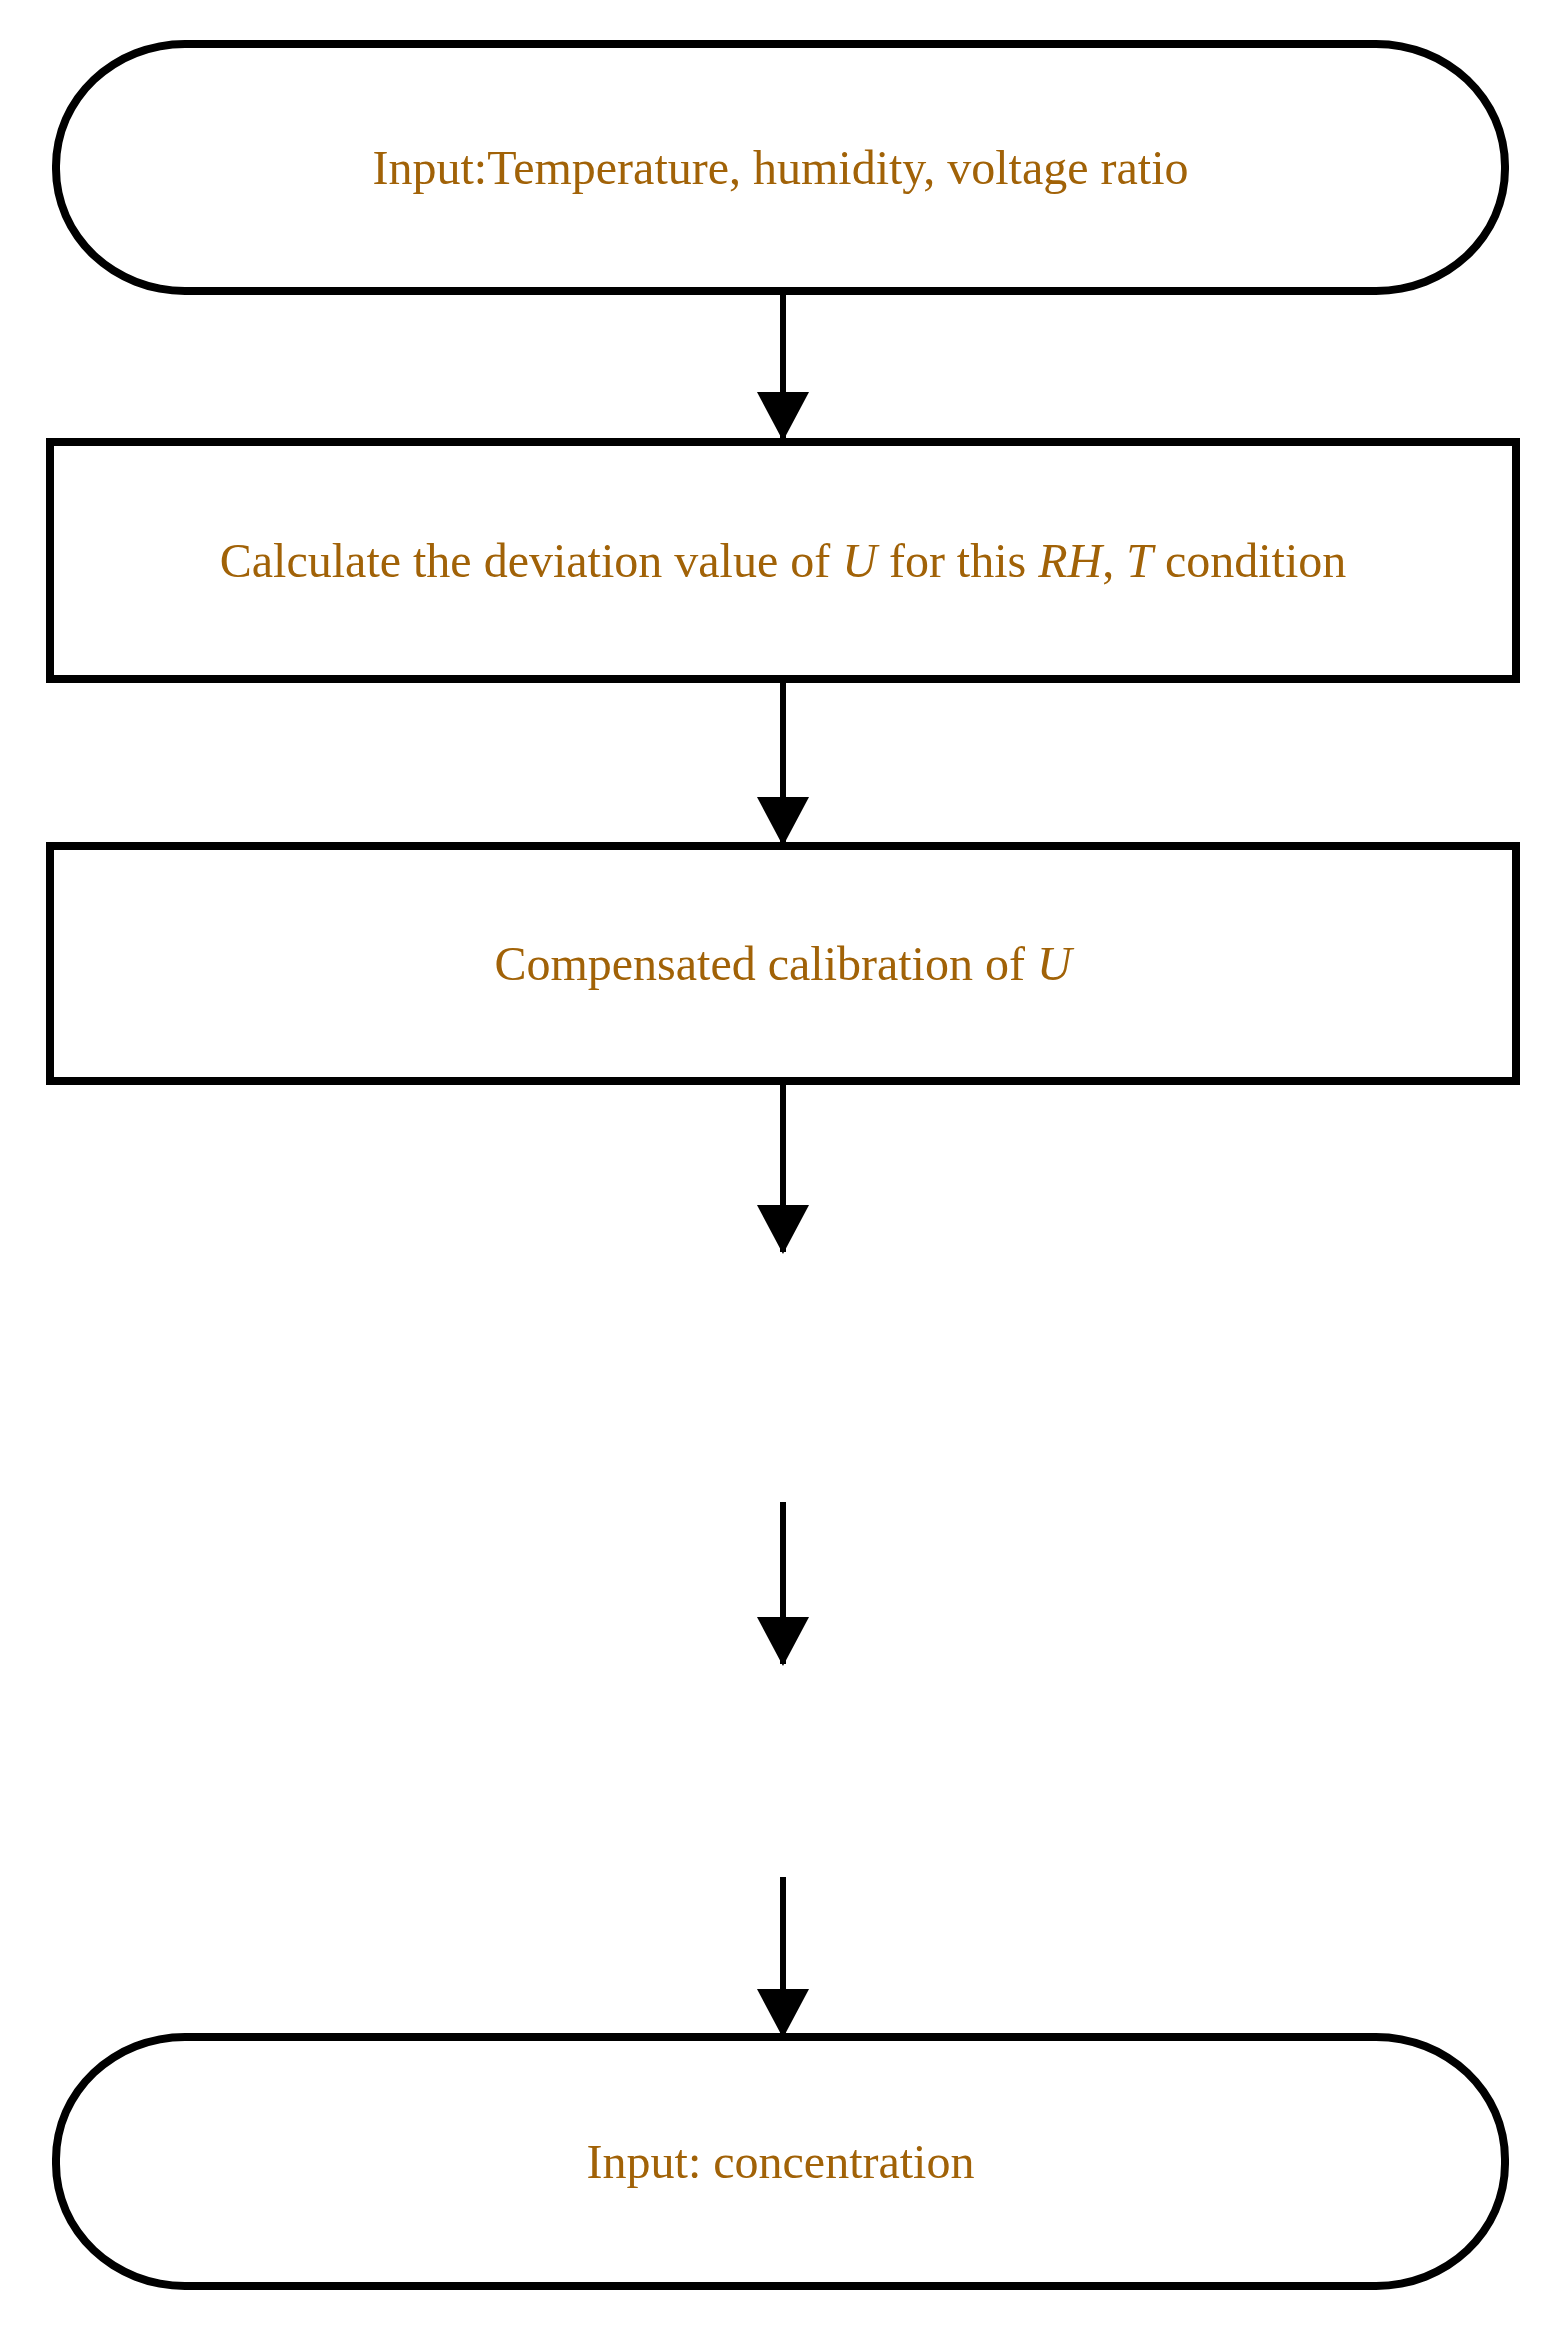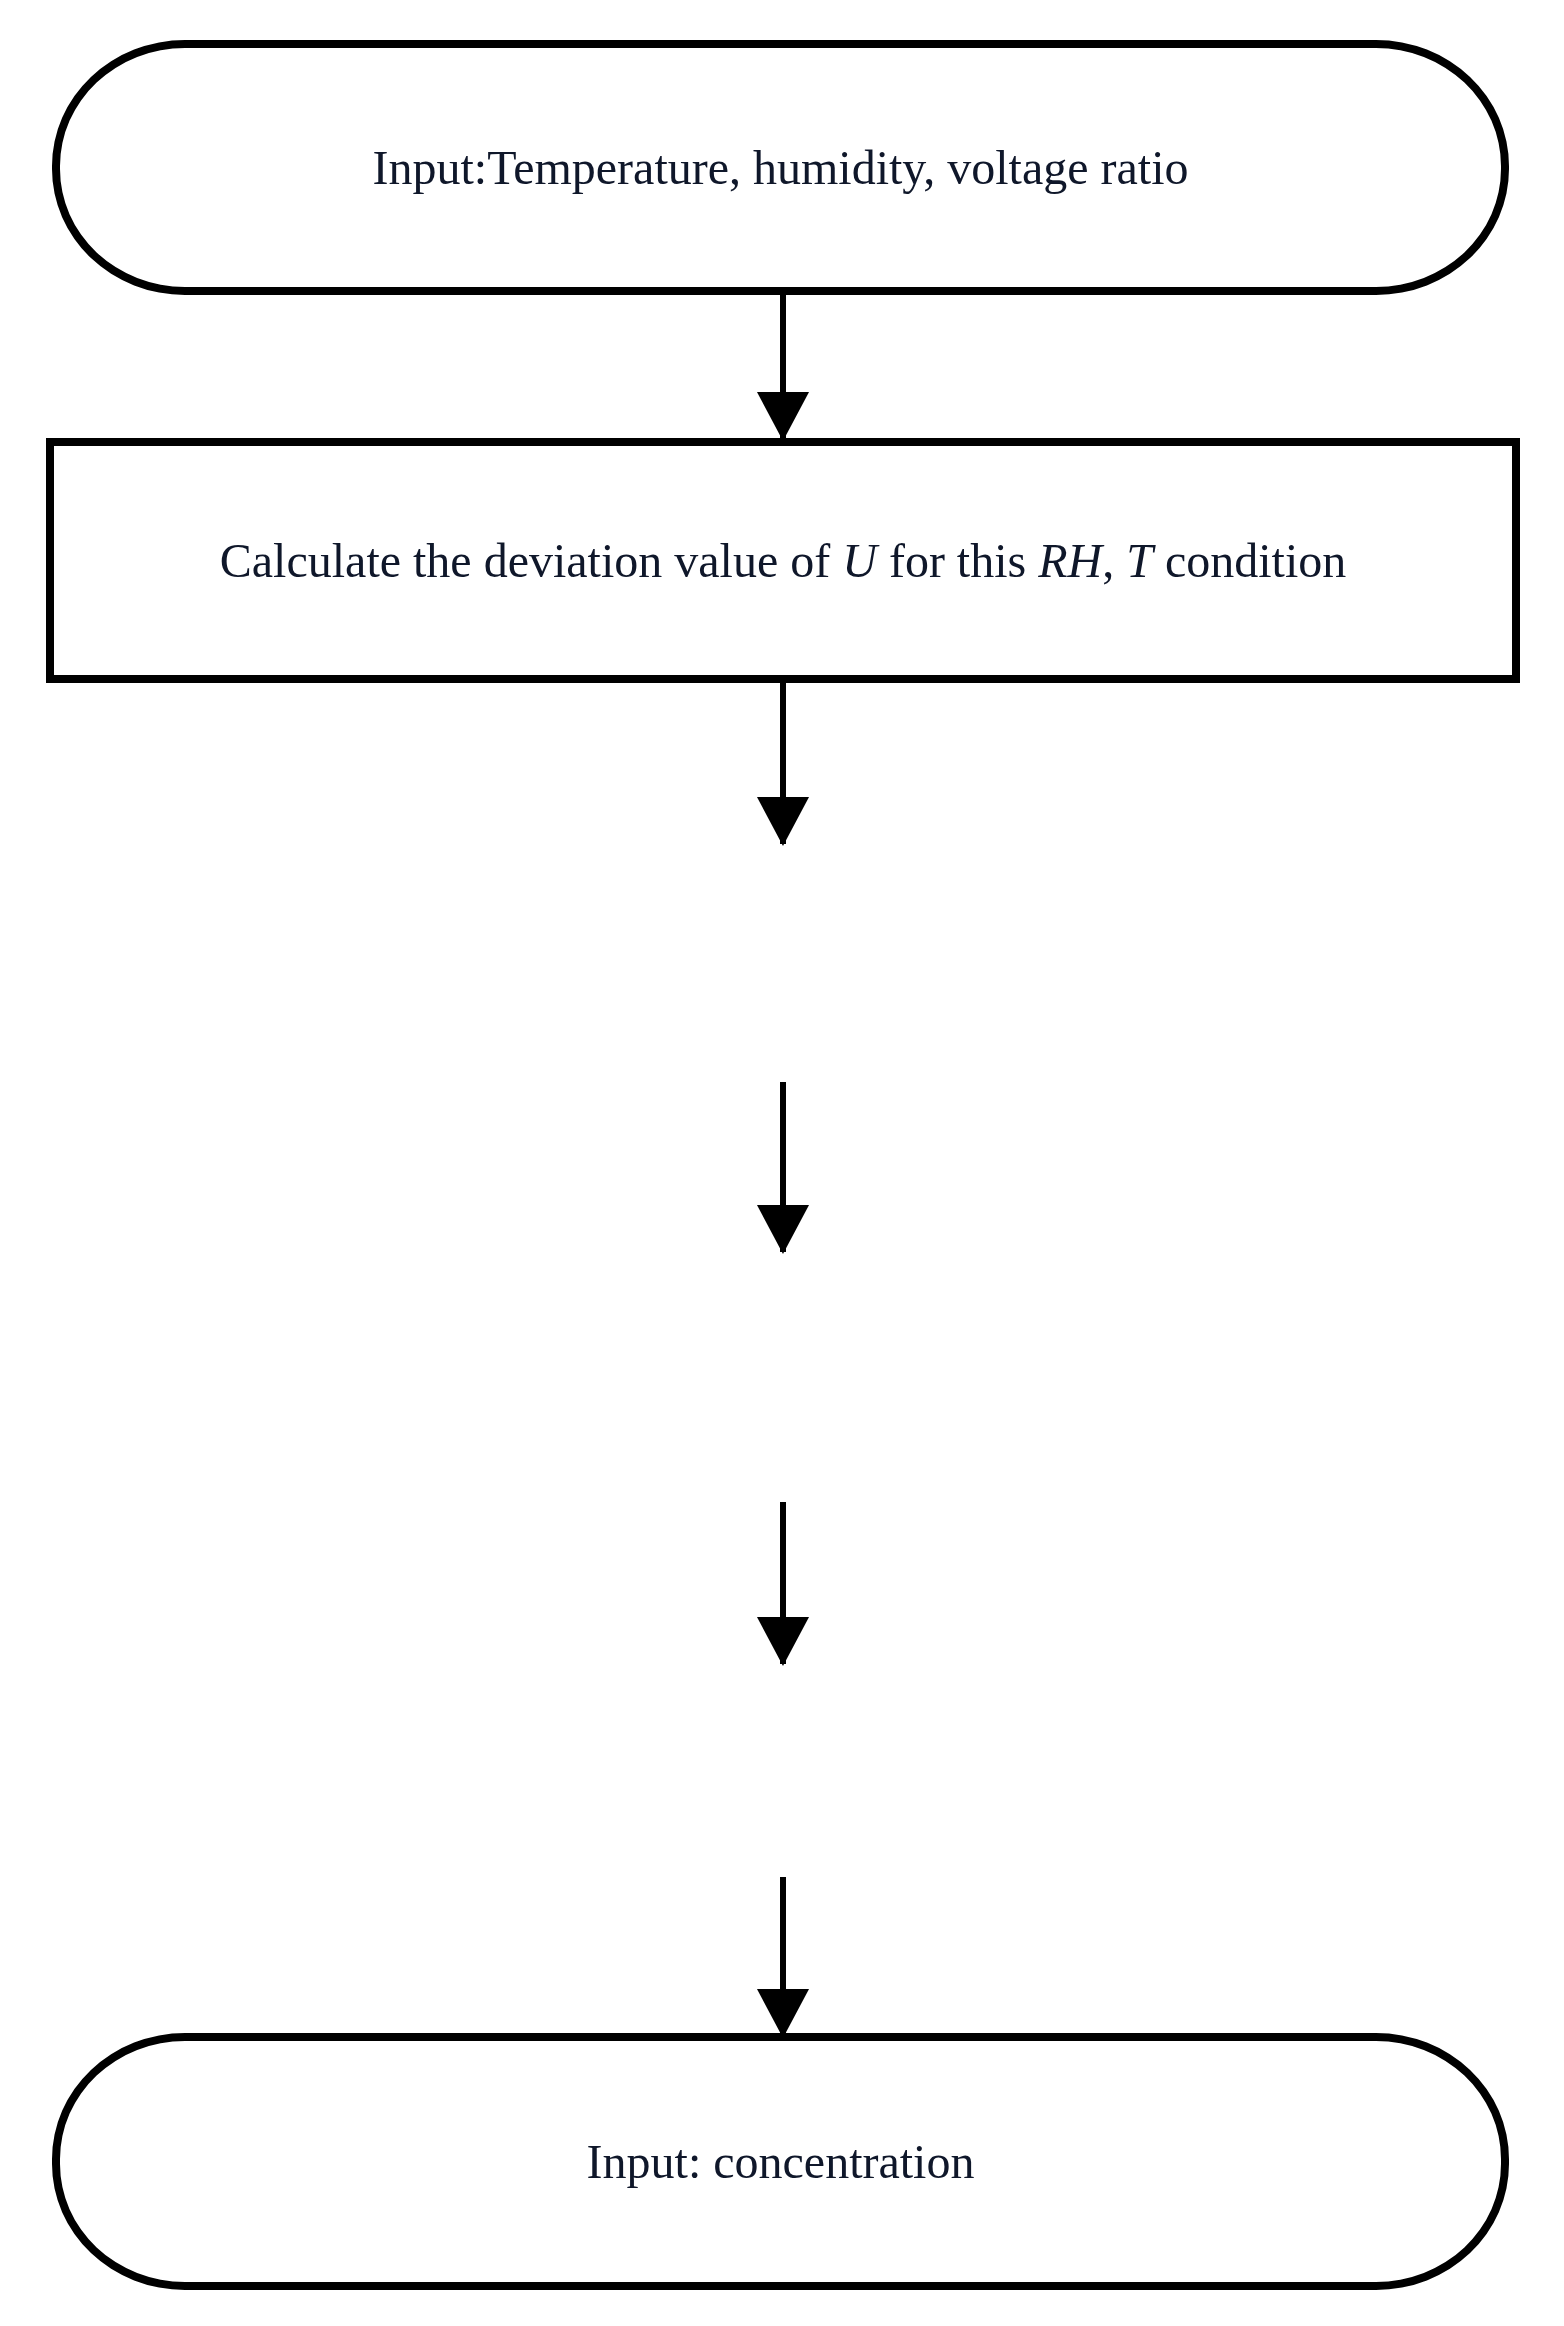--- a/index.html
+++ b/index.html
@@ -6,21 +6,21 @@
     margin: 0;
     padding: 0;
     background: #ffffff;
   }
   #canvas {
     position: relative;
     width: 1510px;
     height: 2326px;
     background: #ffffff;
     font-family: "Liberation Serif", "DejaVu Serif", serif;
-    color: #0f172a;
+    color: #a16207;
   }
   .node {
     position: absolute;
     background: #ffffff;
     border: 8.6px solid #000000;
     box-sizing: border-box;
     display: flex;
     align-items: center;
     justify-content: center;
     text-align: center;
@@ -82,20 +82,23 @@
   </div>
 
   <div id="node-step1" class="node process">
     <span><span>Calculate the deviation value of </span><span class="italic">U</span><span> for this </span><span class="italic">RH</span><span>, </span><span class="italic">T</span><span> condition</span></span>
   </div>
 
   <div id="arrow-2" class="arrow">
     <span class="head"></span>
   </div>
 
+  <div id="node-step2" class="node process">
+    <span><span>Compensated calibration of </span><span class="italic">U</span></span>
+  </div>
 
   <div id="arrow-3" class="arrow">
     <span class="head"></span>
   </div>
 
 
   <div id="arrow-4" class="arrow">
     <span class="head"></span>
   </div>
 

